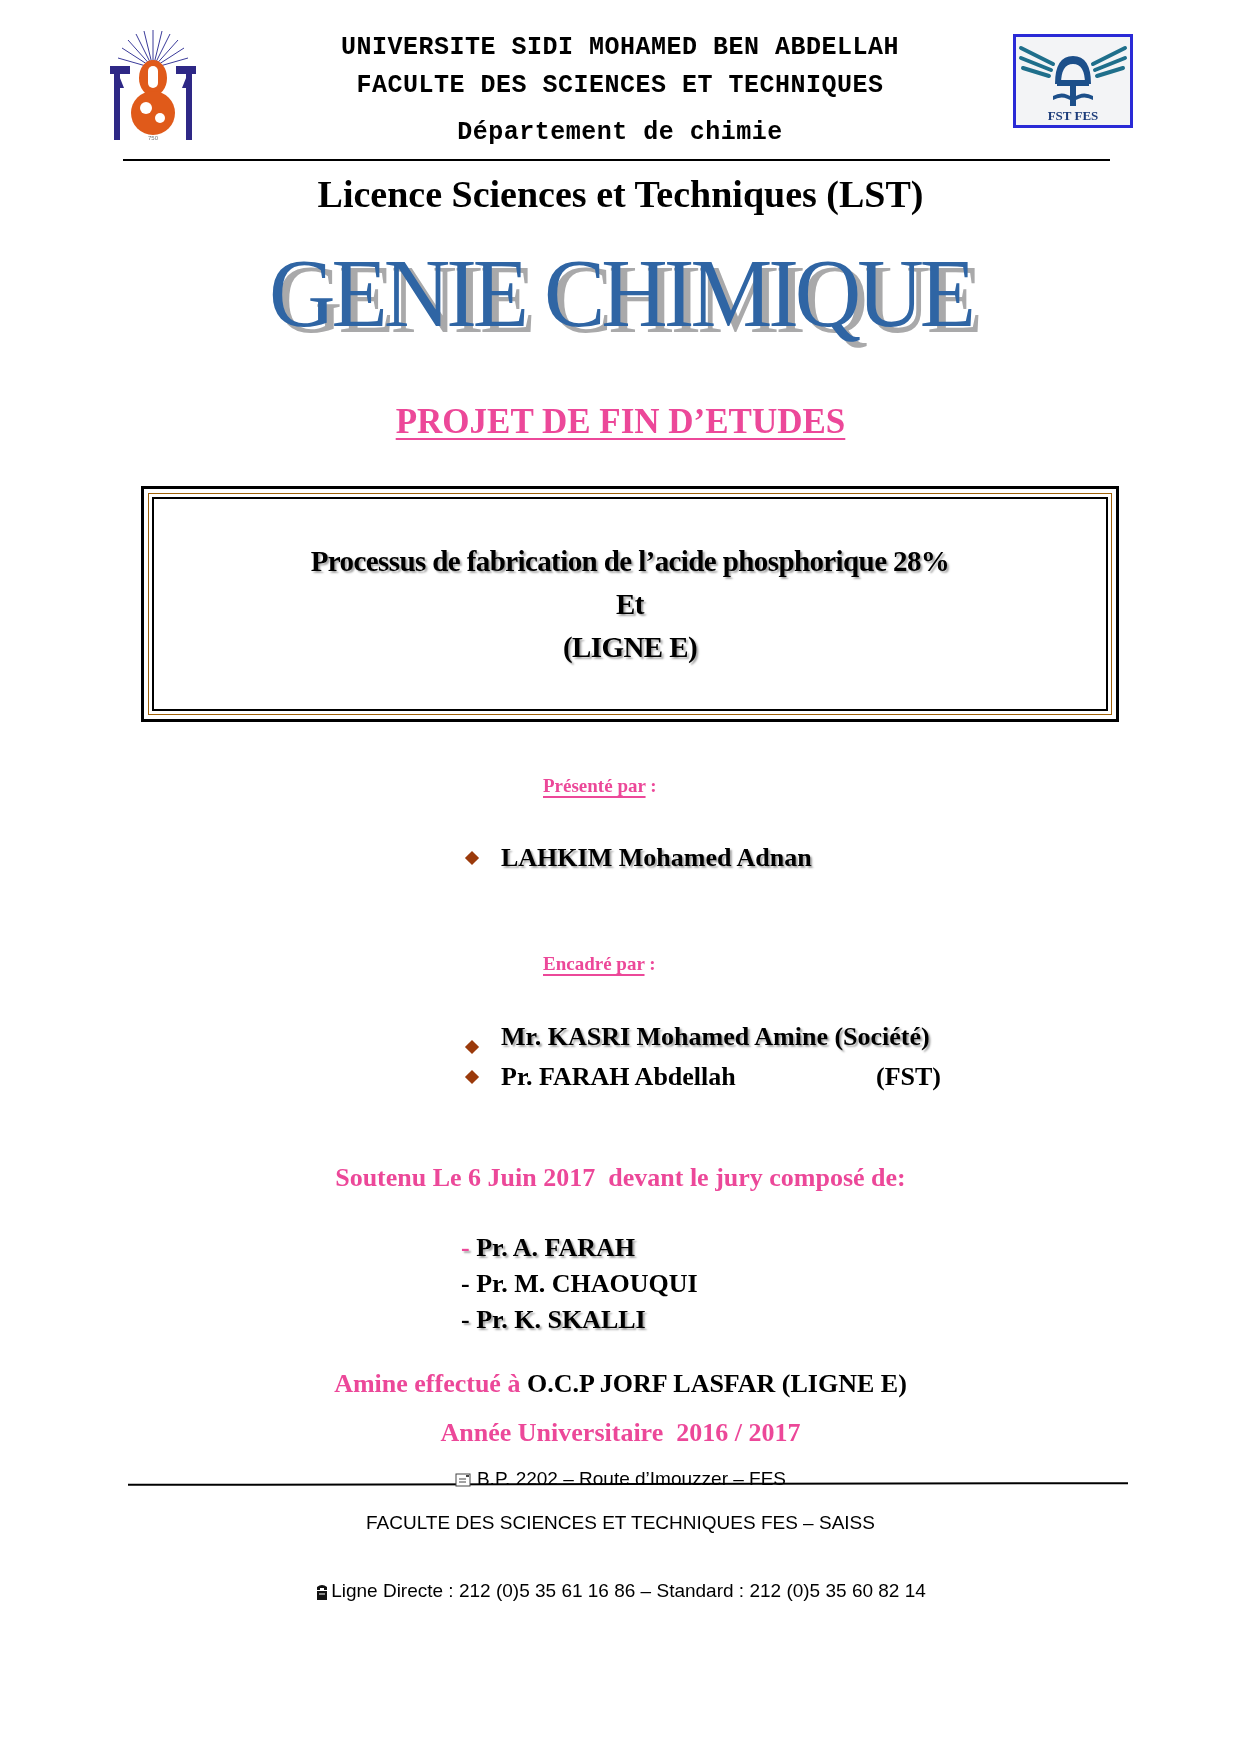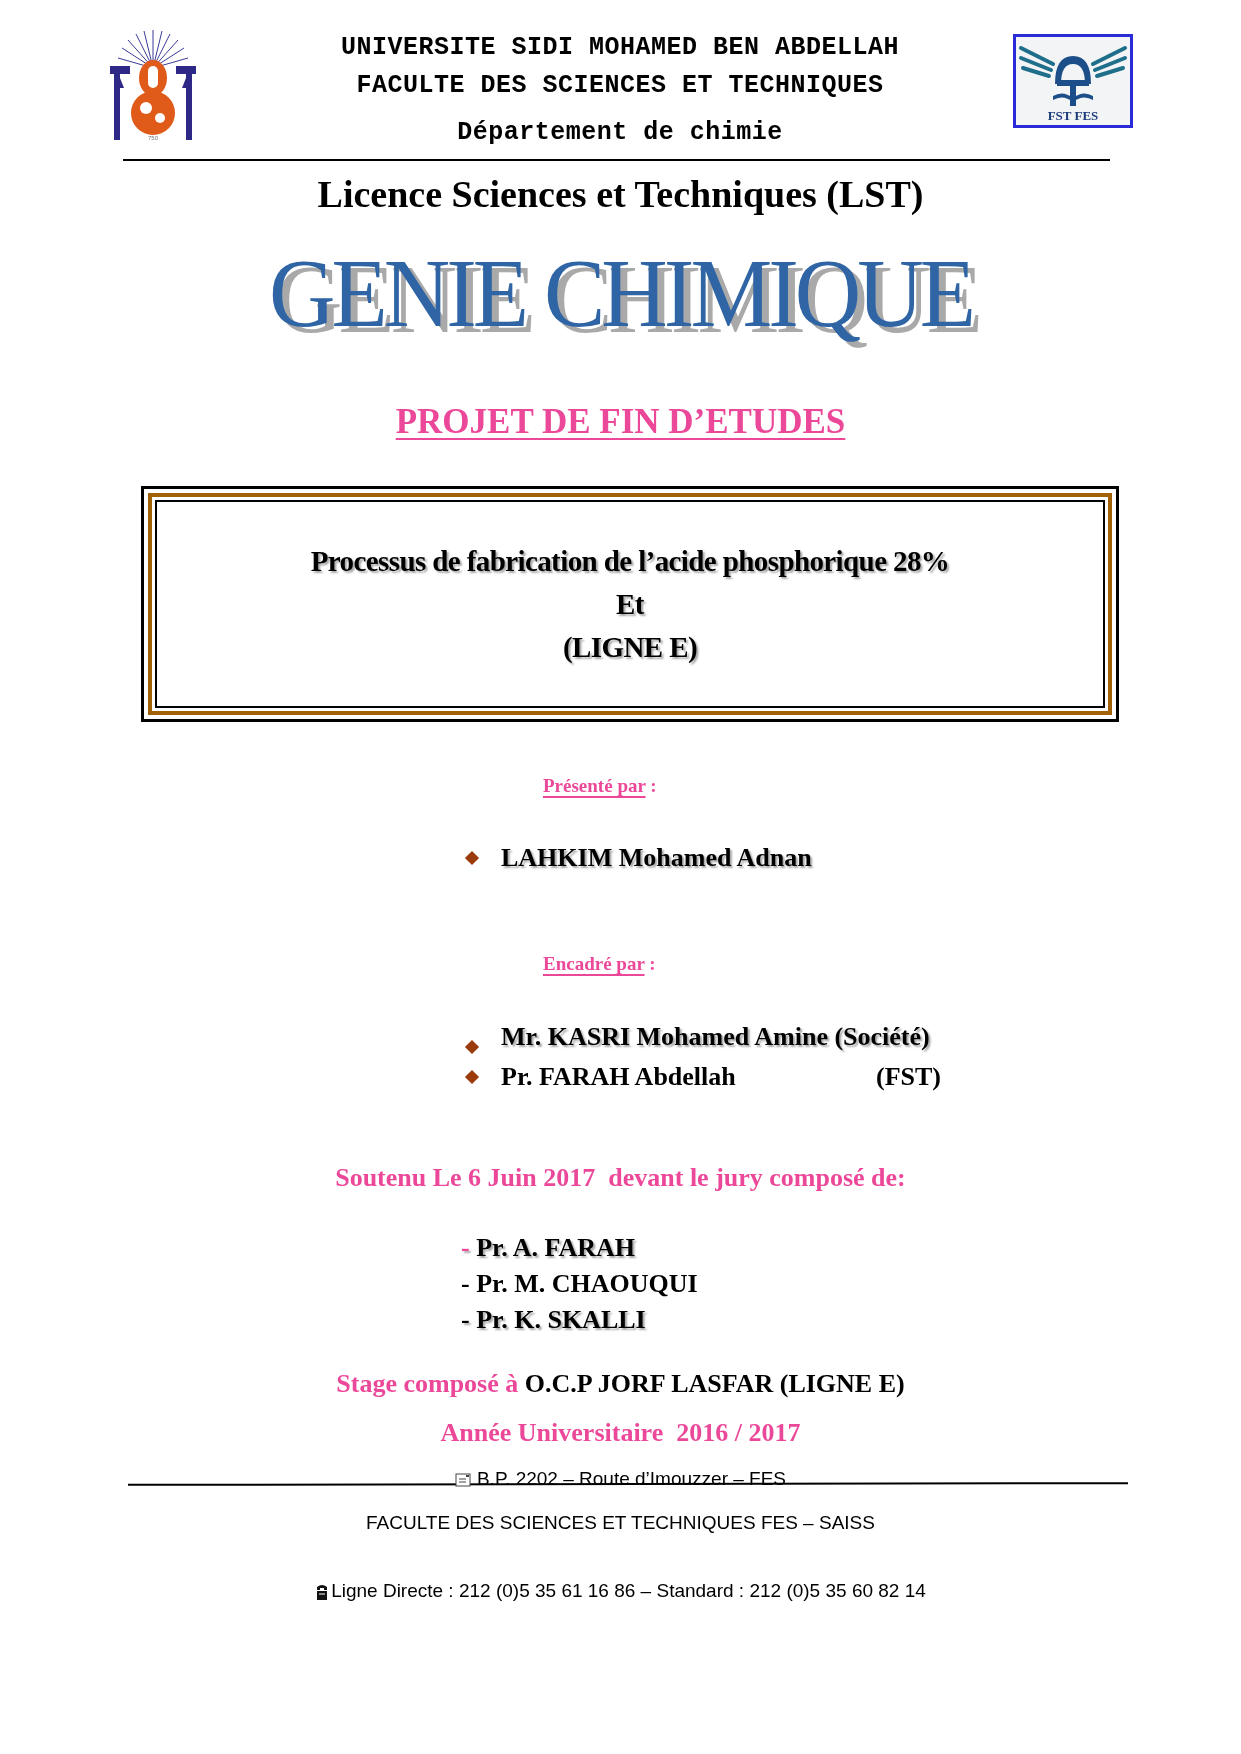--- a/index.html
+++ b/index.html
@@ -23,21 +23,21 @@
     #genie { left: 0; width: 1241px; top: 240px; font-size: 92px; color: #2f65a4;
              letter-spacing: -4px; transform: scaleY(1.05);
              text-shadow: 7px 6px 0 #a9a9aa; }
 
     #pfe { left: 0; width: 1241px; top: 402px; font-size: 35px; font-weight: bold; }
     #pfe span { text-decoration: underline; text-decoration-thickness: 2px; text-underline-offset: 5px; }
 
     
     #title-box { left: 141px; top: 486px; width: 978px; height: 236px;
                  border: 3px solid #000; box-sizing: border-box; padding: 4px; }
-    #title-box .inner1 { width: 100%; height: 100%; border: 4px solid #a16207; box-sizing: border-box; padding: 3px; }
+    #title-box .inner1 { width: 100%; height: 100%; border: 1px solid #a16207; box-sizing: border-box; padding: 3px; }
     #title-box .inner2 { width: 100%; height: 100%; border: 2px solid #000; box-sizing: border-box;
                           display: flex; flex-direction: column; justify-content: center; align-items: center; }
     #title-box .tl { font-size: 29px; font-weight: bold; line-height: 43px; letter-spacing: -0.6px; white-space: nowrap; }
 
     .section-label { font-size: 19px; font-weight: bold; }
     .section-label .u { text-decoration: underline; text-decoration-thickness: 2px; text-underline-offset: 4px; }
 
     .bullet-row { font-size: 26px; font-weight: bold; white-space: nowrap; display: flex; align-items: center; }
     .diamond { width: 10px; height: 10px; background: #9b3a0b; transform: rotate(45deg); margin-right: 24px; display: inline-block; }
 
@@ -158,21 +158,21 @@
     <span>-</span>
     <span>Pr. M. CHAOUQUI</span>
   </div>
   <div class="shadow">
     <span>-</span>
     <span>Pr. K. SKALLI</span>
   </div>
 </div>
 
 <div class="abs serif center" style="left:0; width:1241px; top:1369px; font-size:26px; font-weight:bold;">
-  <span class="brown">Stage composé à </span><span>O.C.P JORF LASFAR (LIGNE E)</span>
+  <span class="brown">Amine effectué à </span><span>O.C.P JORF LASFAR (LIGNE E)</span>
 </div>
 <div class="abs serif center brown" style="left:0; width:1241px; top:1418px; font-size:26px; font-weight:bold; white-space:pre;">Année Universitaire  2016 / 2017</div>
 
 <div class="abs" id="hr-bottom"></div>
 
 <div class="abs sans center footer-line" style="top:1512px;">FACULTE DES SCIENCES ET TECHNIQUES FES – SAISS</div>
 <div class="abs sans center footer-line" style="top:1468px;">
   <svg class="mini-icon" width="16" height="16" viewBox="0 0 16 16">
     <rect x="1" y="2" width="14" height="12" fill="#fff" stroke="#444" stroke-width="1"></rect>
     <line x1="4" y1="7" x2="11" y2="7" stroke="#444"></line>

